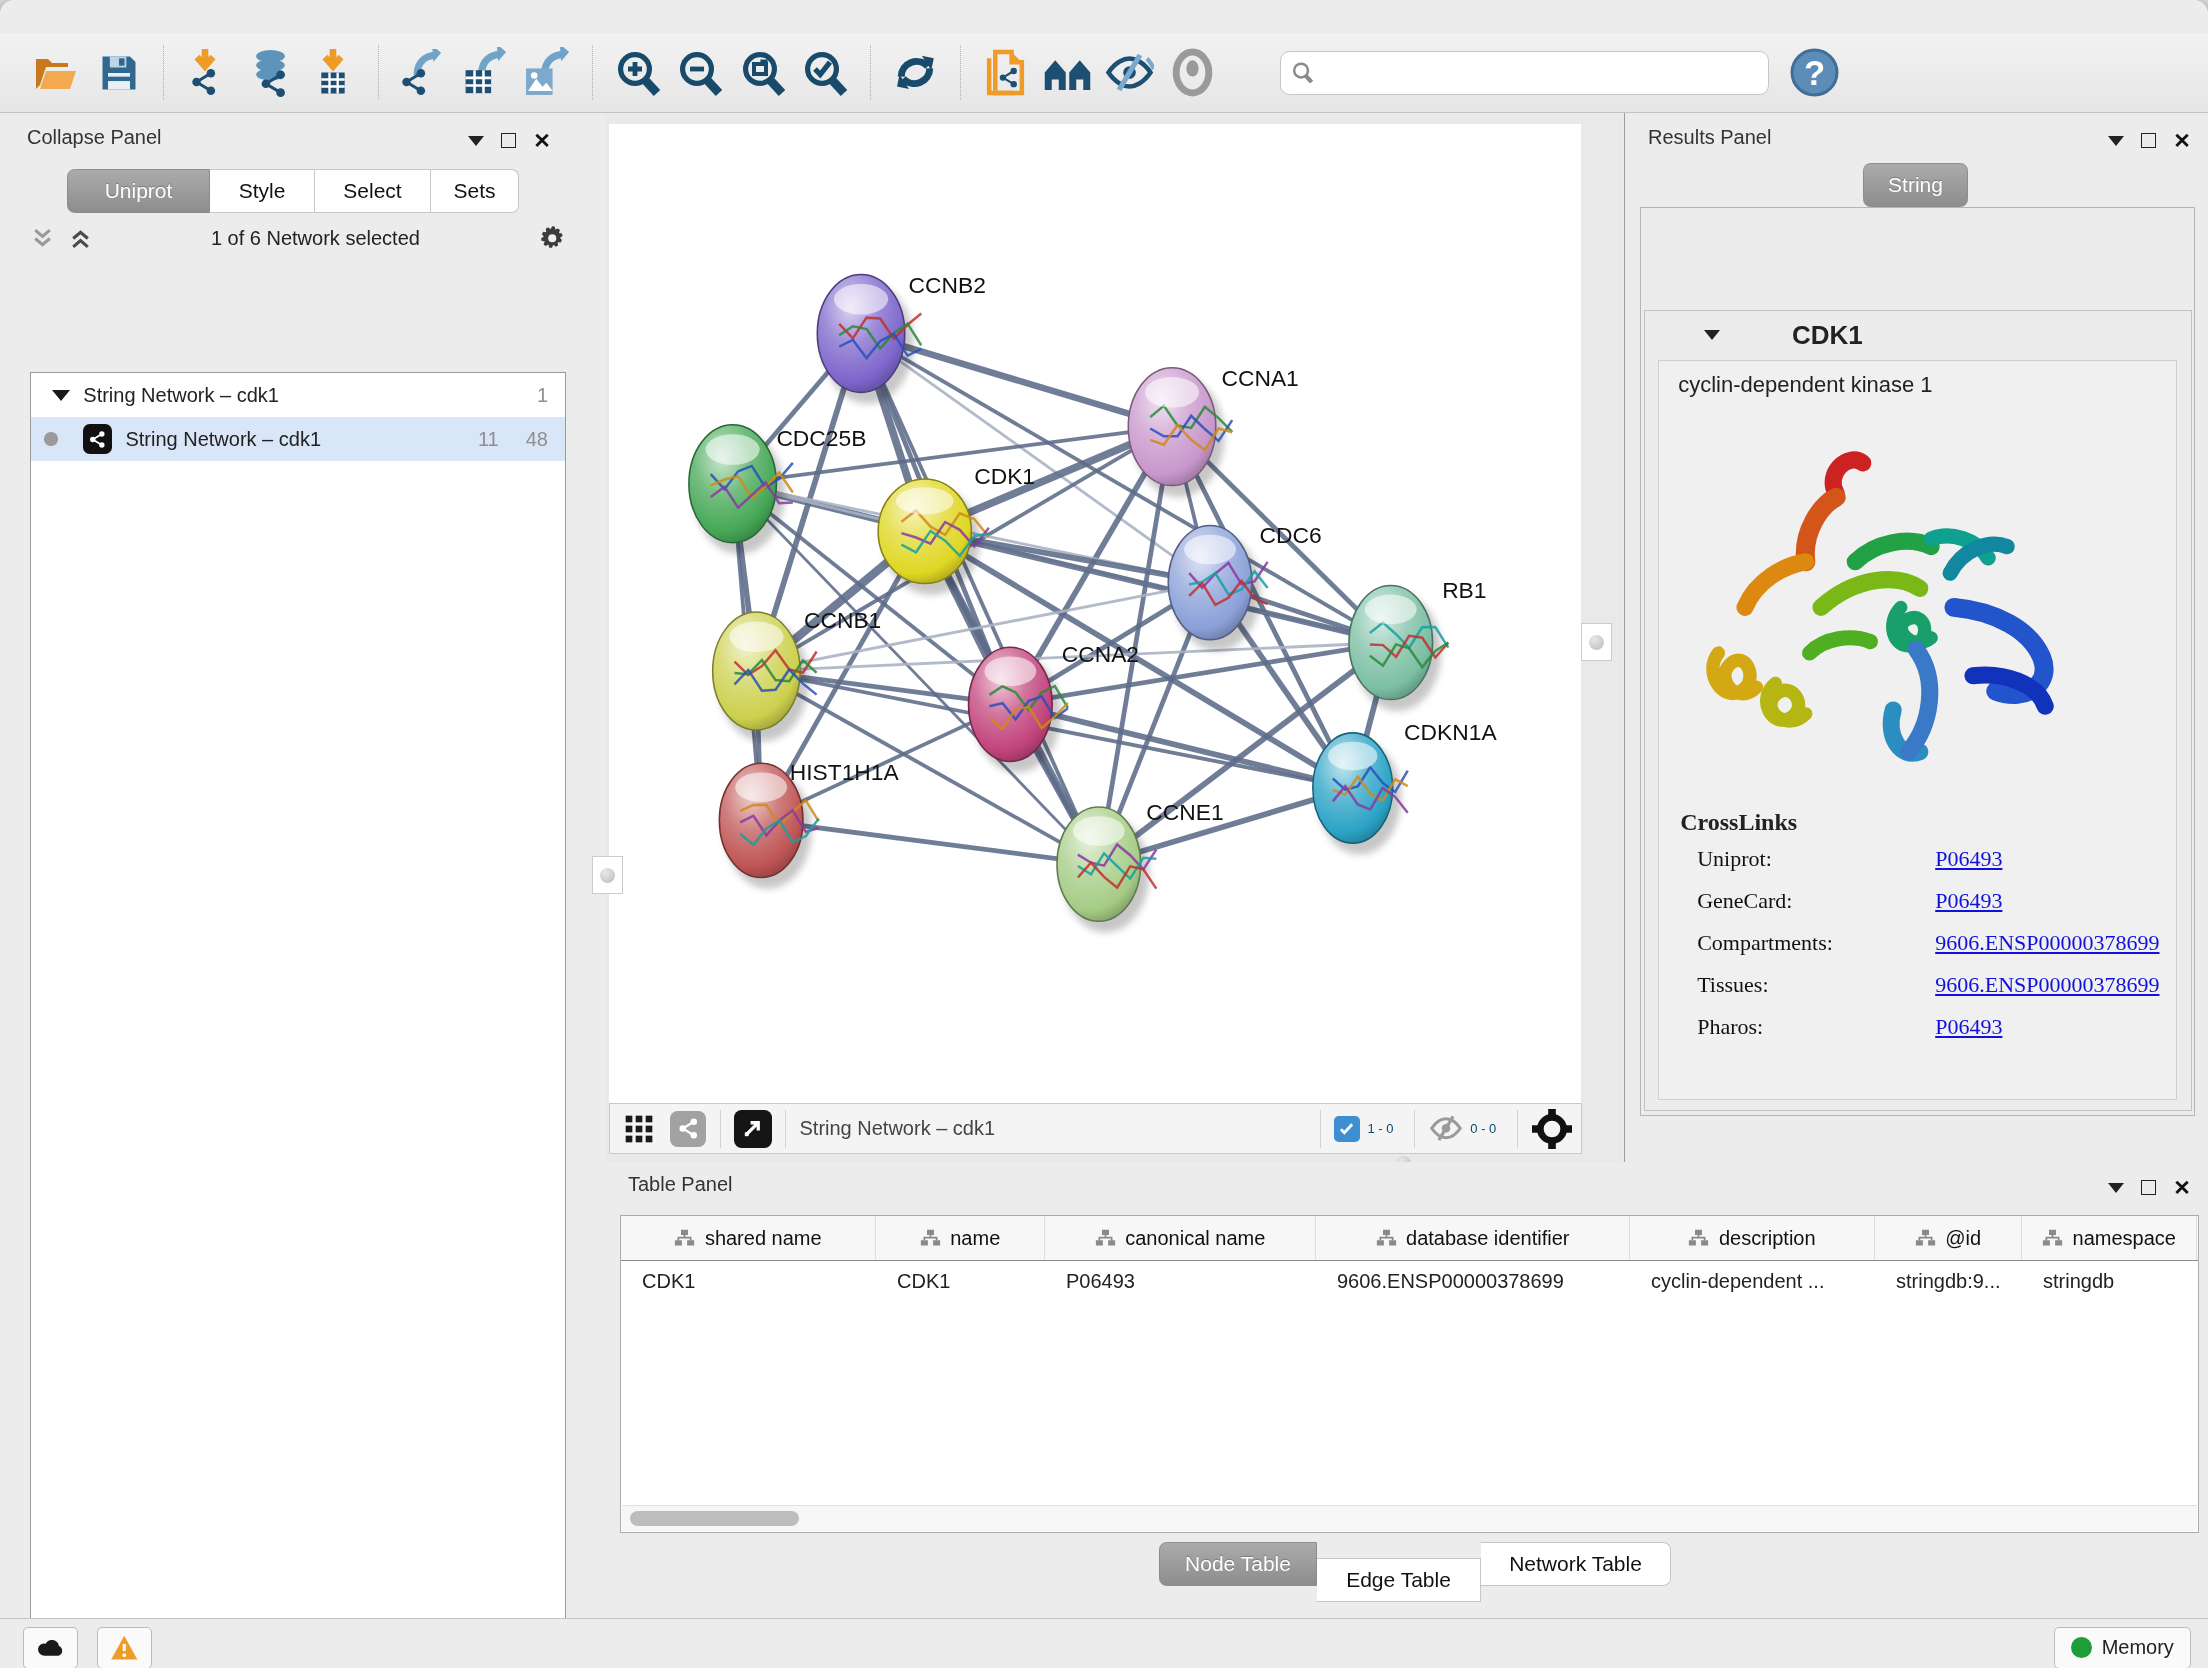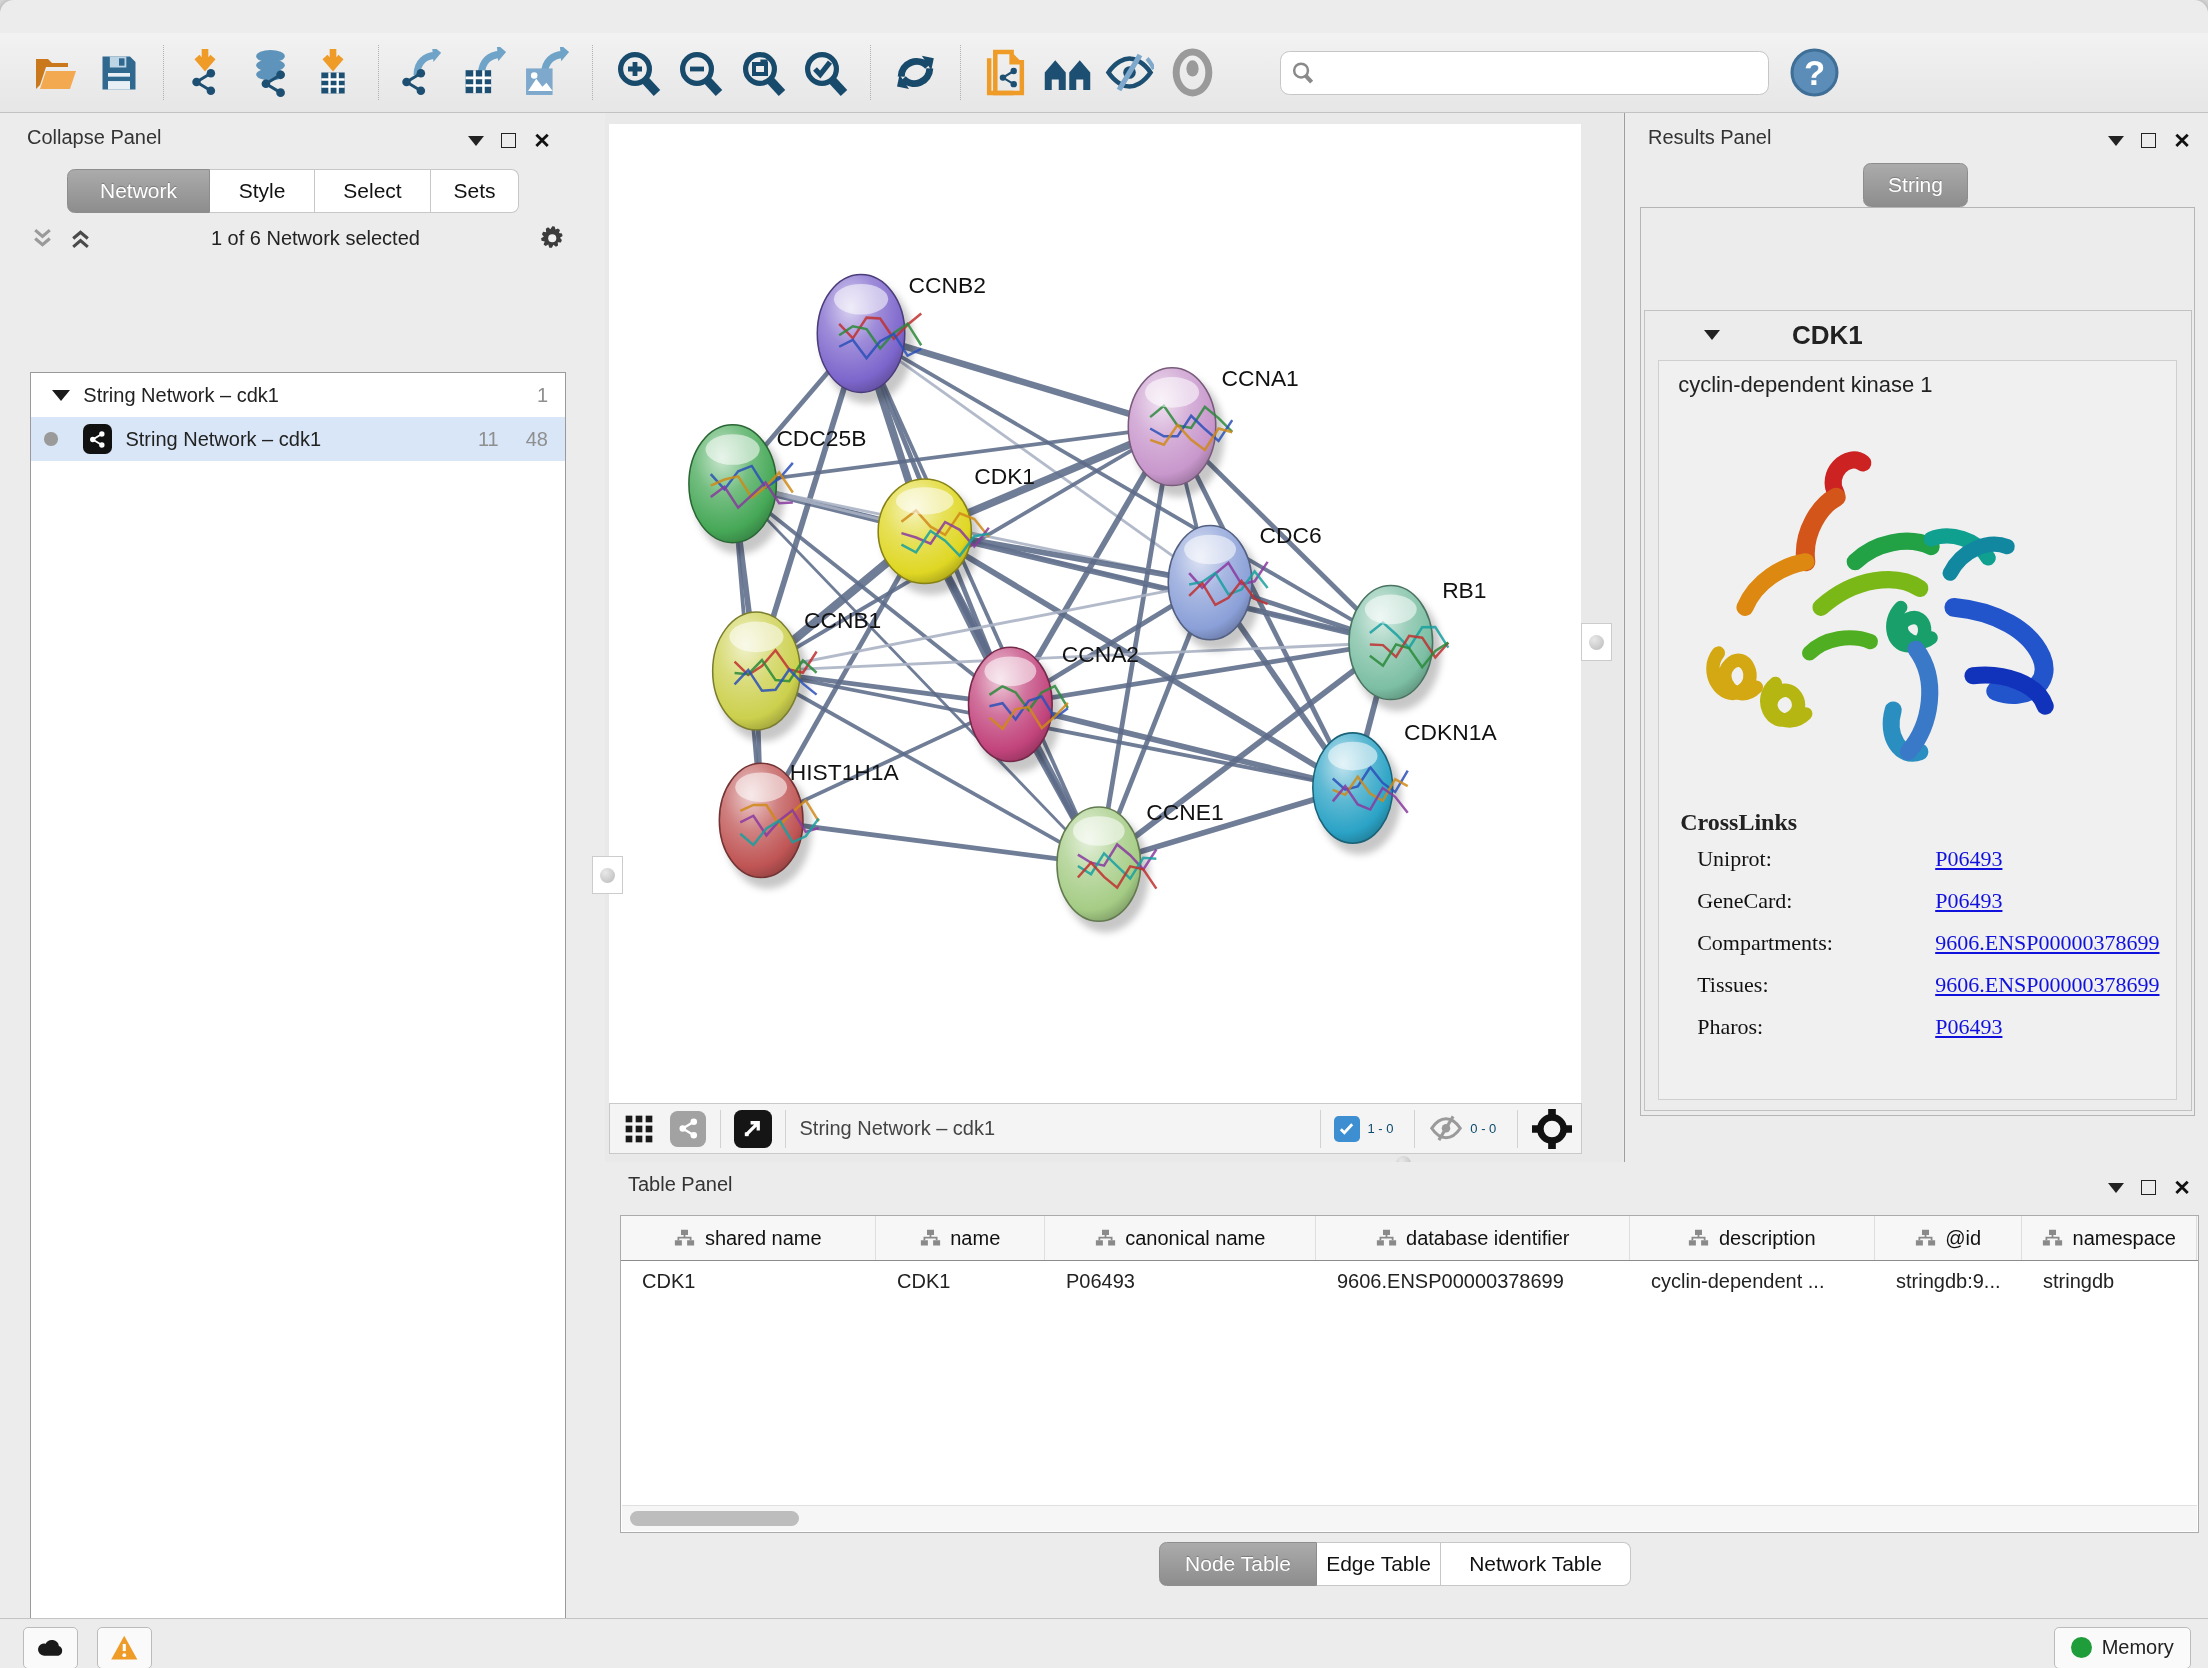--- a/index.html
+++ b/index.html
@@ -296,21 +296,21 @@
   </div>
 
   <div id="ctrl" class="abs">
     <div class="abs panel-title" style="left:27px;top:13.3px">Collapse Panel</div>
     <div class="abs pt-icons" style="left:468px;top:17px">
       <span class="tri"></span>
       <span class="sq"></span>
       <span class="xx">✕</span>
     </div>
     <div class="abs" id="ctrl-tabs" style="left:67px;top:56px;display:flex">
-        <div class="seg sel" style="width: 143px;">Network</div>
+        <div class="seg sel" style="width: 143px;">Uniprot</div>
         <div class="seg" style="width: 105px;">Style</div>
         <div class="seg" style="width: 116px;">Select</div>
         <div class="seg" style="width: 88px;">Sets</div>
       </div>
 
     <div class="abs" style="left:30px;top:111px;width:536px;display:flex;align-items:center;">
       <svg width="25" height="25" viewBox="0 0 24 24">
           <path d="M5 4l7 6 7-6M5 12l7 6 7-6" stroke="#9a9a9a" stroke-width="3" fill="none"></path>
         </svg>
       <svg width="25" height="25" viewBox="0 0 24 24" style="margin-left:13.3px">
@@ -752,21 +752,21 @@
           <div class="td" style="width: 147px;">stringdb:9...</div>
           <div class="td" style="width: 175px;">stringdb</div>
         </div>
       <div id="hscroll">
           <div id="hthumb"></div>
         </div>
     </div>
 
     <div class="abs" id="table-tabs" style="left:554px;top:380px;display:flex">
         <div class="seg sel" style="width: 158px;">Node Table</div>
-        <div class="seg" style="width: 124px;">Edge Table</div>
+        <div class="seg" style="width: 164px; margin-top: 16px;">Edge Table</div>
         <div class="seg" style="width: 190px;">Network Table</div>
       </div>
   </div>
 
   <div id="bottombar" class="abs">
     <div class="bbtn" style="left:23px;width:53px">
       <svg width="28.5" height="23" viewBox="0 0 28 20">
           <path d="M8 18a6 6 0 1 1 1.5-11.8 7 7 0 0 1 13 2.3A5 5 0 0 1 22 18z" fill="#1a1a1a"></path>
         </svg>
     </div>

